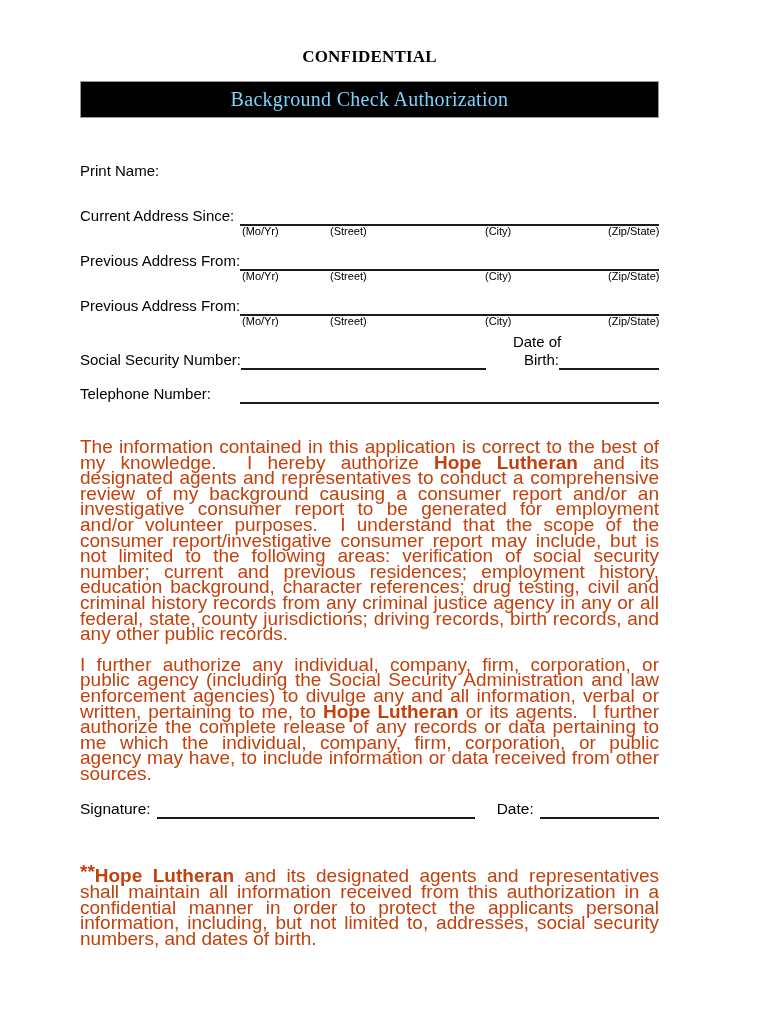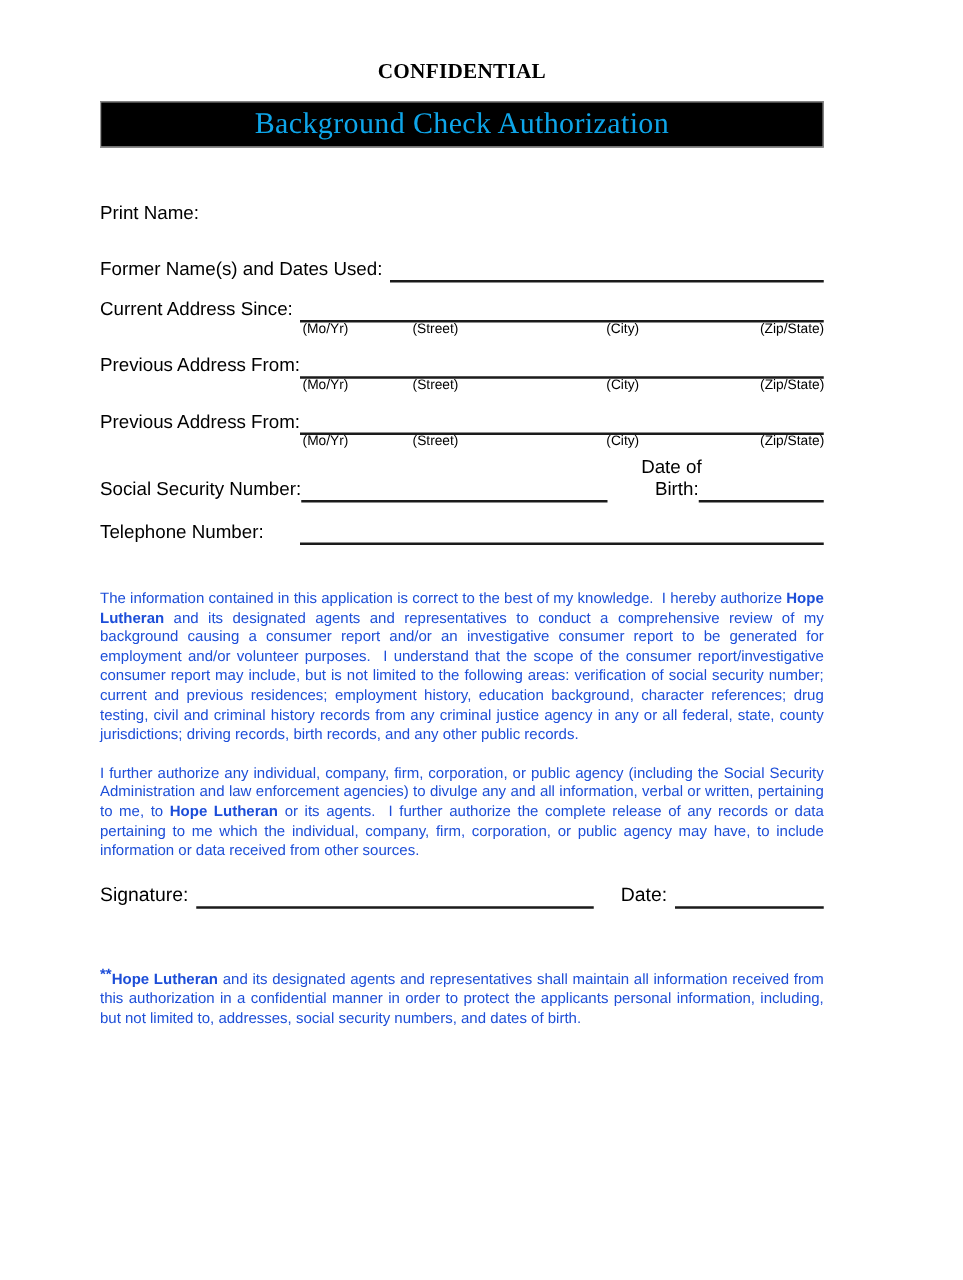--- a/index.html
+++ b/index.html
@@ -34,22 +34,22 @@
     margin-top: 15px;
     height: 37px;
     background: #000;
     border: 1px solid #9a9a9a;
     display: flex;
     align-items: center;
     justify-content: center;
   }
   .banner-text {
     font-family: "Liberation Serif", "DejaVu Serif", serif;
-    font-size: 24px;
-    color: #0ea5e9;
+    font-size: 20px;
+    color: #7dd3fc;
     letter-spacing: 0.3px;
   }
 
   
   .form { margin-top: 44px; }
   .row { display: flex; align-items: flex-end; }
   .lbl { font-size: 15px; line-height: 17px; white-space: nowrap; padding-bottom: 2px; }
   .line {
     position: relative;
     flex: 1 1 auto;
@@ -80,24 +80,24 @@
   .row-dl      { margin-bottom: 0; }
 
   .ssn-line { flex: 0 0 245px; }
   .dob { flex: 1 1 auto; margin-left: 12px; }
   .dob-top { font-size: 15px; line-height: 16px; padding-left: 15px; white-space: nowrap; }
   .dob-bottom { display: flex; align-items: flex-end; }
   .dob-bottom .lbl { margin-left: 26px; }
 
   
   .para {
-    font-size: 12px;
+    font-size: 19px;
     line-height: 15.6px;
     text-align: justify;
-    color: #1d4ed8;
+    color: #c2410c;
   }
   .para-auth    { margin-top: 35px; }
   .para-release { margin-top: 15px; }
   .seg-bold { font-weight: 700; }
   .seg-sup  { position: relative; top: -4px; }
 
   
   .sig-row { display: flex; align-items: flex-end; margin-top: 18px; }
   .sig-row .lbl { font-size: 15.5px; }
   .sig-line  { flex: 0 0 318px; height: 20px; }
@@ -117,24 +117,20 @@
     <div class="banner">
       <span class="banner-text">Background Check Authorization</span>
     </div>
 
     <div class="form">
 
       <div class="row row-print">
         <span class="lbl col89">Print Name:</span>
       </div>
 
-      <div class="row row-former">
-        <span class="lbl gap6">Former Name(s) and Dates Used:</span>
-        <span class="line"></span>
-      </div>
 
       <div class="row row-current">
         <span class="lbl col160">Current Address Since:</span>
         <span class="line">
           <span class="sub" style="left:2px">(Mo/Yr)</span>
           <span class="sub" style="left:90px">(Street)</span>
           <span class="sub" style="left:245px">(City)</span>
           <span class="sub" style="left:368px">(Zip/State)</span>
         </span>
       </div>

